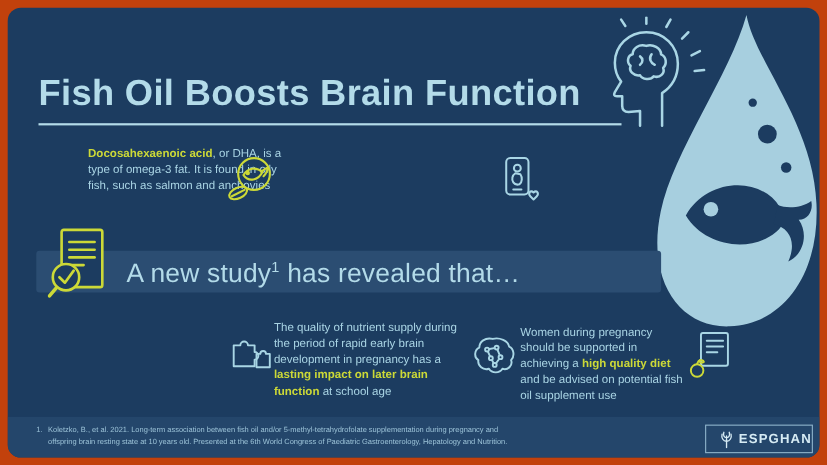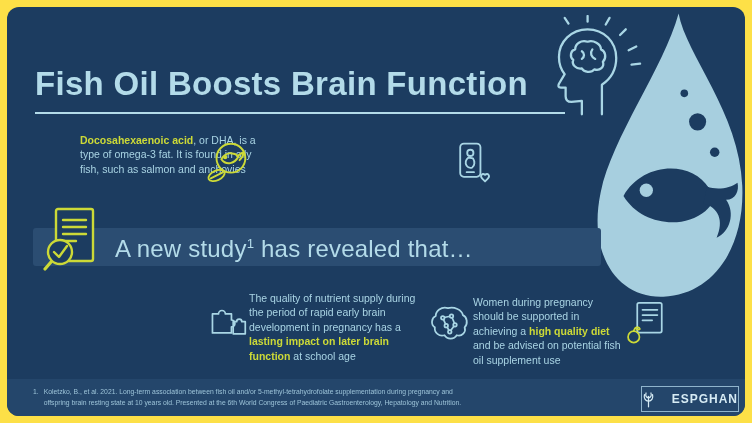--- a/index.html
+++ b/index.html
@@ -1,34 +1,34 @@
 <!DOCTYPE html>
 <html><head>
 <meta charset="utf-8">
 <style>
   html,body{margin:0;padding:0;background:#ffffff;font-family:"Liberation Sans",sans-serif;}
-  .canvas{position:relative;width:752px;height:423px;background:#fde047;overflow:hidden;}
+  .canvas{position:relative;width:752px;height:423px;background:#c2410c;overflow:hidden;}
   .board{position:absolute;left:7px;top:7px;width:738px;height:409px;background:#1c3c60;border-radius:12px;overflow:hidden;}
   .abs{position:absolute;}
   .title{left:28px;top:58px;font-size:33px;font-weight:bold;color:#b3dbe9;letter-spacing:.3px;white-space:nowrap;}
   .title-rule{left:28px;top:105px;width:530px;height:2px;background:#b3dbe9;}
   .fact{font-size:10.5px;line-height:1.38;color:#a9d4e4;margin-left:45px;}
   .fact-1{left:28px;top:126px;width:176px;}
   .fact-2{left:272px;top:126px;width:176px;}
   .hl{color:#ccd937;font-weight:bold;}
   .banner-band{left:26px;top:221px;width:568px;height:38px;background:#2b4d72;border-radius:3px;}
   .banner-text{left:108px;top:228px;font-size:24px;color:#b3dbe9;letter-spacing:.2px;}
   .banner-text sup{font-size:.55em;vertical-align:super;}
   .finding{font-size:10.5px;line-height:1.38;color:#a9d4e4;}
   .finding-1{left:28px;top:288px;width:172px;}
   .finding-2{left:242px;top:284px;width:178px;}
   .finding-3{left:466px;top:288px;width:152px;}
   .footer-band{left:0;top:372px;width:738px;height:37px;background:#24466b;}
   .footnote{left:26px;top:380px;width:440px;font-size:6.8px;line-height:1.55;color:#9cc3d8;display:flex;gap:5px;}
-  .logo-box{left:634px;top:379px;width:96px;height:24px;border:1px solid #8fb4cc;display:flex;align-items:center;justify-content:space-between;gap:5px;}
+  .logo-box{left:634px;top:379px;width:96px;height:24px;border:1px solid #8fb4cc;display:flex;align-items:center;justify-content:flex-end;gap:5px;}
   .logo-text{font-size:12px;font-weight:bold;letter-spacing:1px;color:#d6ebf4;}
   .icon{line-height:0;}
 </style>
 </head>
 <body>
 
 <div class="canvas">
   <div class="board">
 
     <div class="abs icon" style="left:588px;top:0px;">

